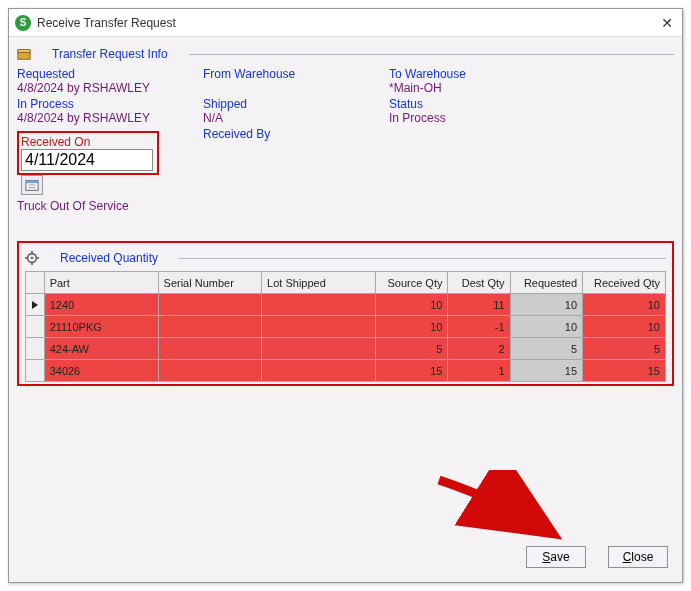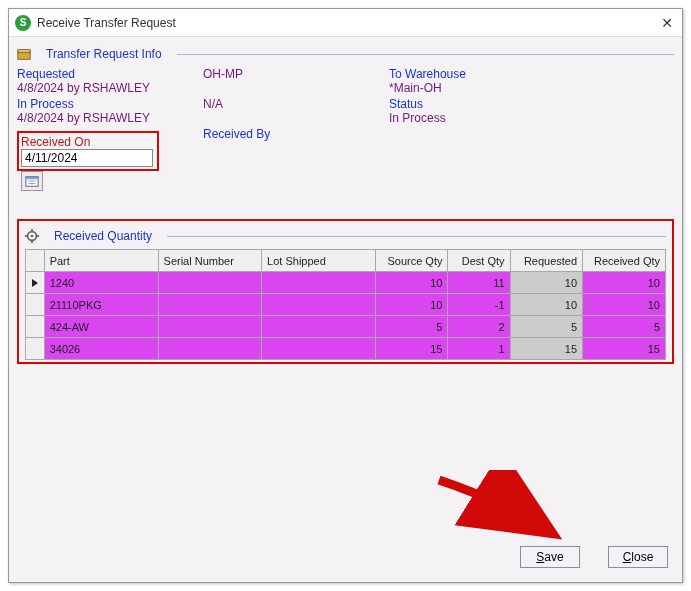--- a/index.html
+++ b/index.html
@@ -33,21 +33,21 @@
     background:#2e9c3d;
     display:flex;align-items:center;justify-content:center;
     color:#fff;font-weight:bold;font-size:10px;
     margin-right:6px;
   }
   .titlebar .title { flex:1; font-size:12px; color:#333; }
   .titlebar .close-x { width:18px;text-align:center;font-size:14px;cursor:pointer;color:#333; }
   .content { padding:8px 8px 0 8px; position:relative; height:calc(100% - 28px); }
 
   .section-header {
-    display:flex; align-items:center; gap:15px;
+    display:flex; align-items:center; gap:21px;
     color:#1735d3; font-size:12px; margin-top:2px;
   }
   .section-header .icn { width:14px;height:14px; }
   .section-header .line { flex:1; height:1px; background:#b7b4c6; }
 
   .info-grid {
     display:grid;
     grid-template-columns: 170px 170px 1fr;
     gap:2px 16px;
     margin-top:6px;
@@ -58,21 +58,21 @@
   .received-block {
     border:2px solid #d10808;
     padding:2px 4px 2px 2px;
     display:inline-block;
     margin-top:4px;
   }
   .received-block .lbl { color:#b91c1c; }
   .received-block input {
     width:132px;
     border:1px solid #888;
-    font-size:12px;
+    font-size:16px;
     padding:1px 3px;
     background:#fff;
     font-family:inherit;
   }
   .datebtn {
     display:inline-flex;
     width:22px;height:20px;
     border:1px solid #999;
     background:#eceaef;
     align-items:center;justify-content:center;
@@ -85,21 +85,21 @@
 
   .received-qty-wrap {
     margin-top:28px;
     border:2px solid #d10808;
     padding:6px 6px 2px 6px;
   }
 
   table.grid {
     border-collapse:collapse;
     width:100%;
-    background:#d946ef;
+    background:#ef4444;
     margin-top:6px;
   }
   table.grid th, table.grid td {
     border:1px solid #a8a8a8;
     font-size:11px;
     padding:3px 5px;
     height:22px;
   }
   table.grid th {
     background:#efefef;
@@ -120,21 +120,21 @@
     border-left:6px solid #222;
     border-top:4px solid transparent;
     border-bottom:4px solid transparent;
   }
 
   .button-row {
     position:absolute;
     right:14px;
     bottom:14px;
     display:flex;
-    gap:28px;
+    gap:22px;
   }
   .btn {
     min-width:60px;
     padding:3px 12px;
     background:#f4f2f6;
     border:1px solid #8f8f8f;
     font-size:12px;
     cursor:pointer;
     font-family:inherit;
   }
@@ -170,32 +170,33 @@
       <span>Transfer Request Info</span>
       <span class="line"></span>
     </div>
 
     <div class="info-grid">
       <div>
         <div class="lbl">Requested</div>
         <div class="val">4/8/2024 by RSHAWLEY</div>
       </div>
       <div>
-        <div class="val">OH-MP</div>
+        <div class="lbl">From Warehouse</div>
       </div>
       <div>
         <div class="lbl">To Warehouse</div>
         <div class="val">*Main-OH</div>
       </div>
 
       <div>
         <div class="lbl">In Process</div>
         <div class="val">4/8/2024 by RSHAWLEY</div>
       </div>
       <div>
+        <div class="lbl">Shipped</div>
         <div class="val">N/A</div>
       </div>
       <div>
         <div class="lbl">Status</div>
         <div class="val">In Process</div>
       </div>
 
       <div>
         <div class="received-block">
           <div class="lbl">Received On</div>
@@ -210,20 +211,21 @@
             </svg>
         </span>
       </div>
       <div>
         <div class="lbl">Received By</div>
       </div>
       <div></div>
     </div>
 
     <div class="memo-block">
+      <div class="val">Truck Out Of Service</div>
     </div>
 
     <div class="received-qty-wrap">
       <div class="section-header">
         <span class="icn">
           <svg viewBox="0 0 16 16" width="14" height="14">
               <circle cx="8" cy="8" r="5" fill="none" stroke="#666" stroke-width="2"></circle>
               <circle cx="8" cy="8" r="1.5" fill="#666"></circle>
               <g stroke="#666" stroke-width="2">
                 <line x1="8" y1="0" x2="8" y2="3"></line>

